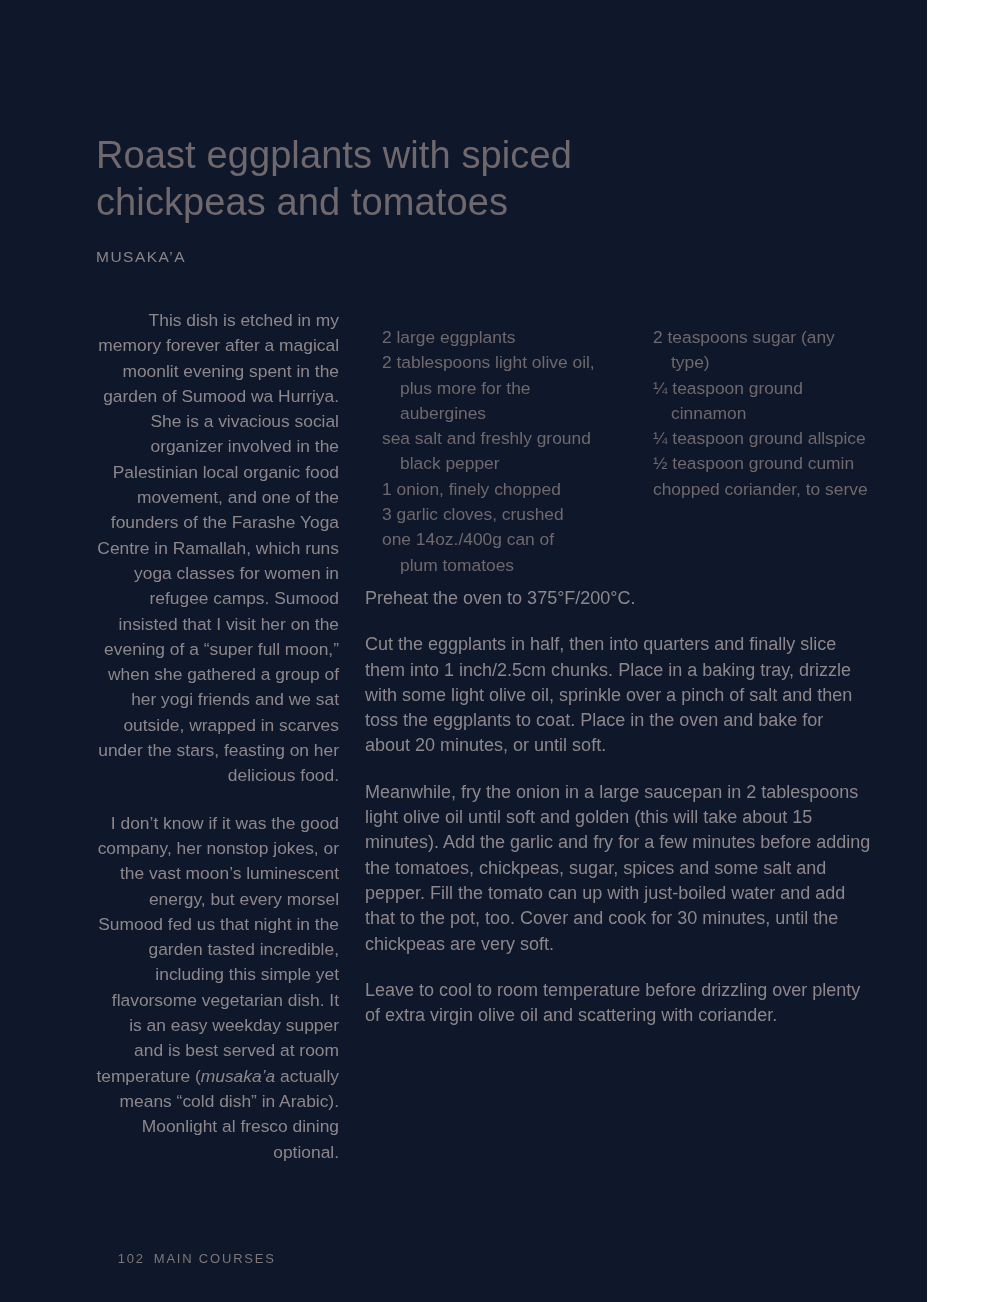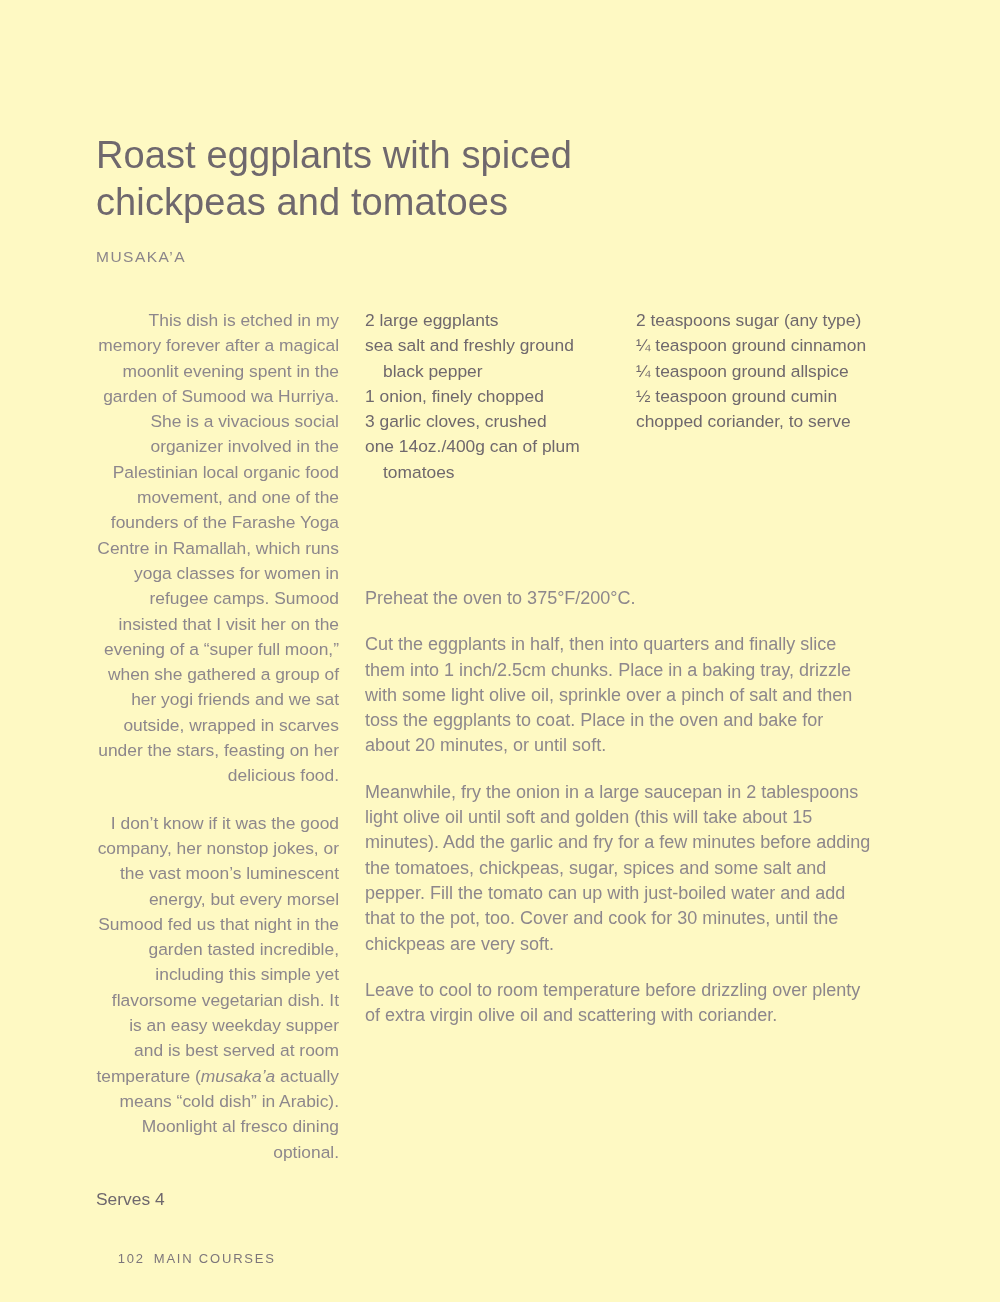--- a/index.html
+++ b/index.html
@@ -3,23 +3,23 @@
 <meta charset="utf-8">
 <title>Recipe page</title>
 <style>
   html, body {
     margin: 0;
     padding: 0;
     background: #ffffff;
   }
   .page {
     position: relative;
-    width: 1000px;
+    width: 927px;
     height: 1302px;
-    background: #fef9c3;
+    background: #0f172a;
     font-family: "Liberation Sans", sans-serif;
     overflow: hidden;
     -webkit-font-smoothing: antialiased;
   }
 
   
   .title-block {
     position: absolute;
     left: 96px;
     top: 132px;
@@ -82,21 +82,21 @@
   .serves {
     margin-top: 22px;
     font-size: 17.4px;
     line-height: 25.3px;
     color: #6f686d;
     font-weight: 400;
   }
 
   .ing-list {
     list-style: none;
-    margin: 0;
+    margin: 17px;
     padding: 0;
   }
   .ing-list li {
     font-size: 17.4px;
     line-height: 25.3px;
     color: #6f686d;
     font-weight: 300;
     padding-left: 18px;
     text-indent: -18px;
     margin: 0;
@@ -132,26 +132,26 @@
   <div class="title-block">
     <h1 class="recipe-title">Roast eggplants with spiced chickpeas and tomatoes</h1>
     <div class="recipe-subtitle">MUSAKA’A</div>
   </div>
 
   <div class="col-left">
     <p class="story-p">This dish is etched in my memory forever after a magical moonlit evening spent in the garden of Sumood wa Hurriya. She is a vivacious social organizer involved in the Palestinian local organic food movement, and one of the founders of the Farashe Yoga Centre in Ramallah, which runs yoga classes for women in refugee camps. Sumood insisted that I visit her on the evening of a “super full moon,” when she gathered a group of her yogi friends and we sat outside, wrapped in scarves under the stars, feasting on her delicious food.</p>
     <p class="story-p">
       <span>I don’t know if it was the good company, her nonstop jokes, or the vast moon’s luminescent energy, but every morsel Sumood fed us that night in the garden tasted incredible, including this simple yet flavorsome vegetarian dish. It is an easy weekday supper and is best served at room temperature (</span><em>musaka’a</em><span> actually means “cold dish” in Arabic). Moonlight al fresco dining optional.</span>
     </p>
-    <div class="serves">Serves 4</div>
   </div>
 
   <div class="col-ing-1">
     <ul class="ing-list">
       <li>2 large eggplants</li>
+      <li>2 tablespoons light olive oil, plus more for the aubergines</li>
       <li>sea salt and freshly ground black pepper</li>
       <li>1 onion, finely chopped</li>
       <li>3 garlic cloves, crushed</li>
       <li>one 14oz./400g can of plum tomatoes</li>
     </ul>
   </div>
 
   <div class="col-ing-2">
     <ul class="ing-list">
       <li>2 teaspoons sugar (any type)</li>

